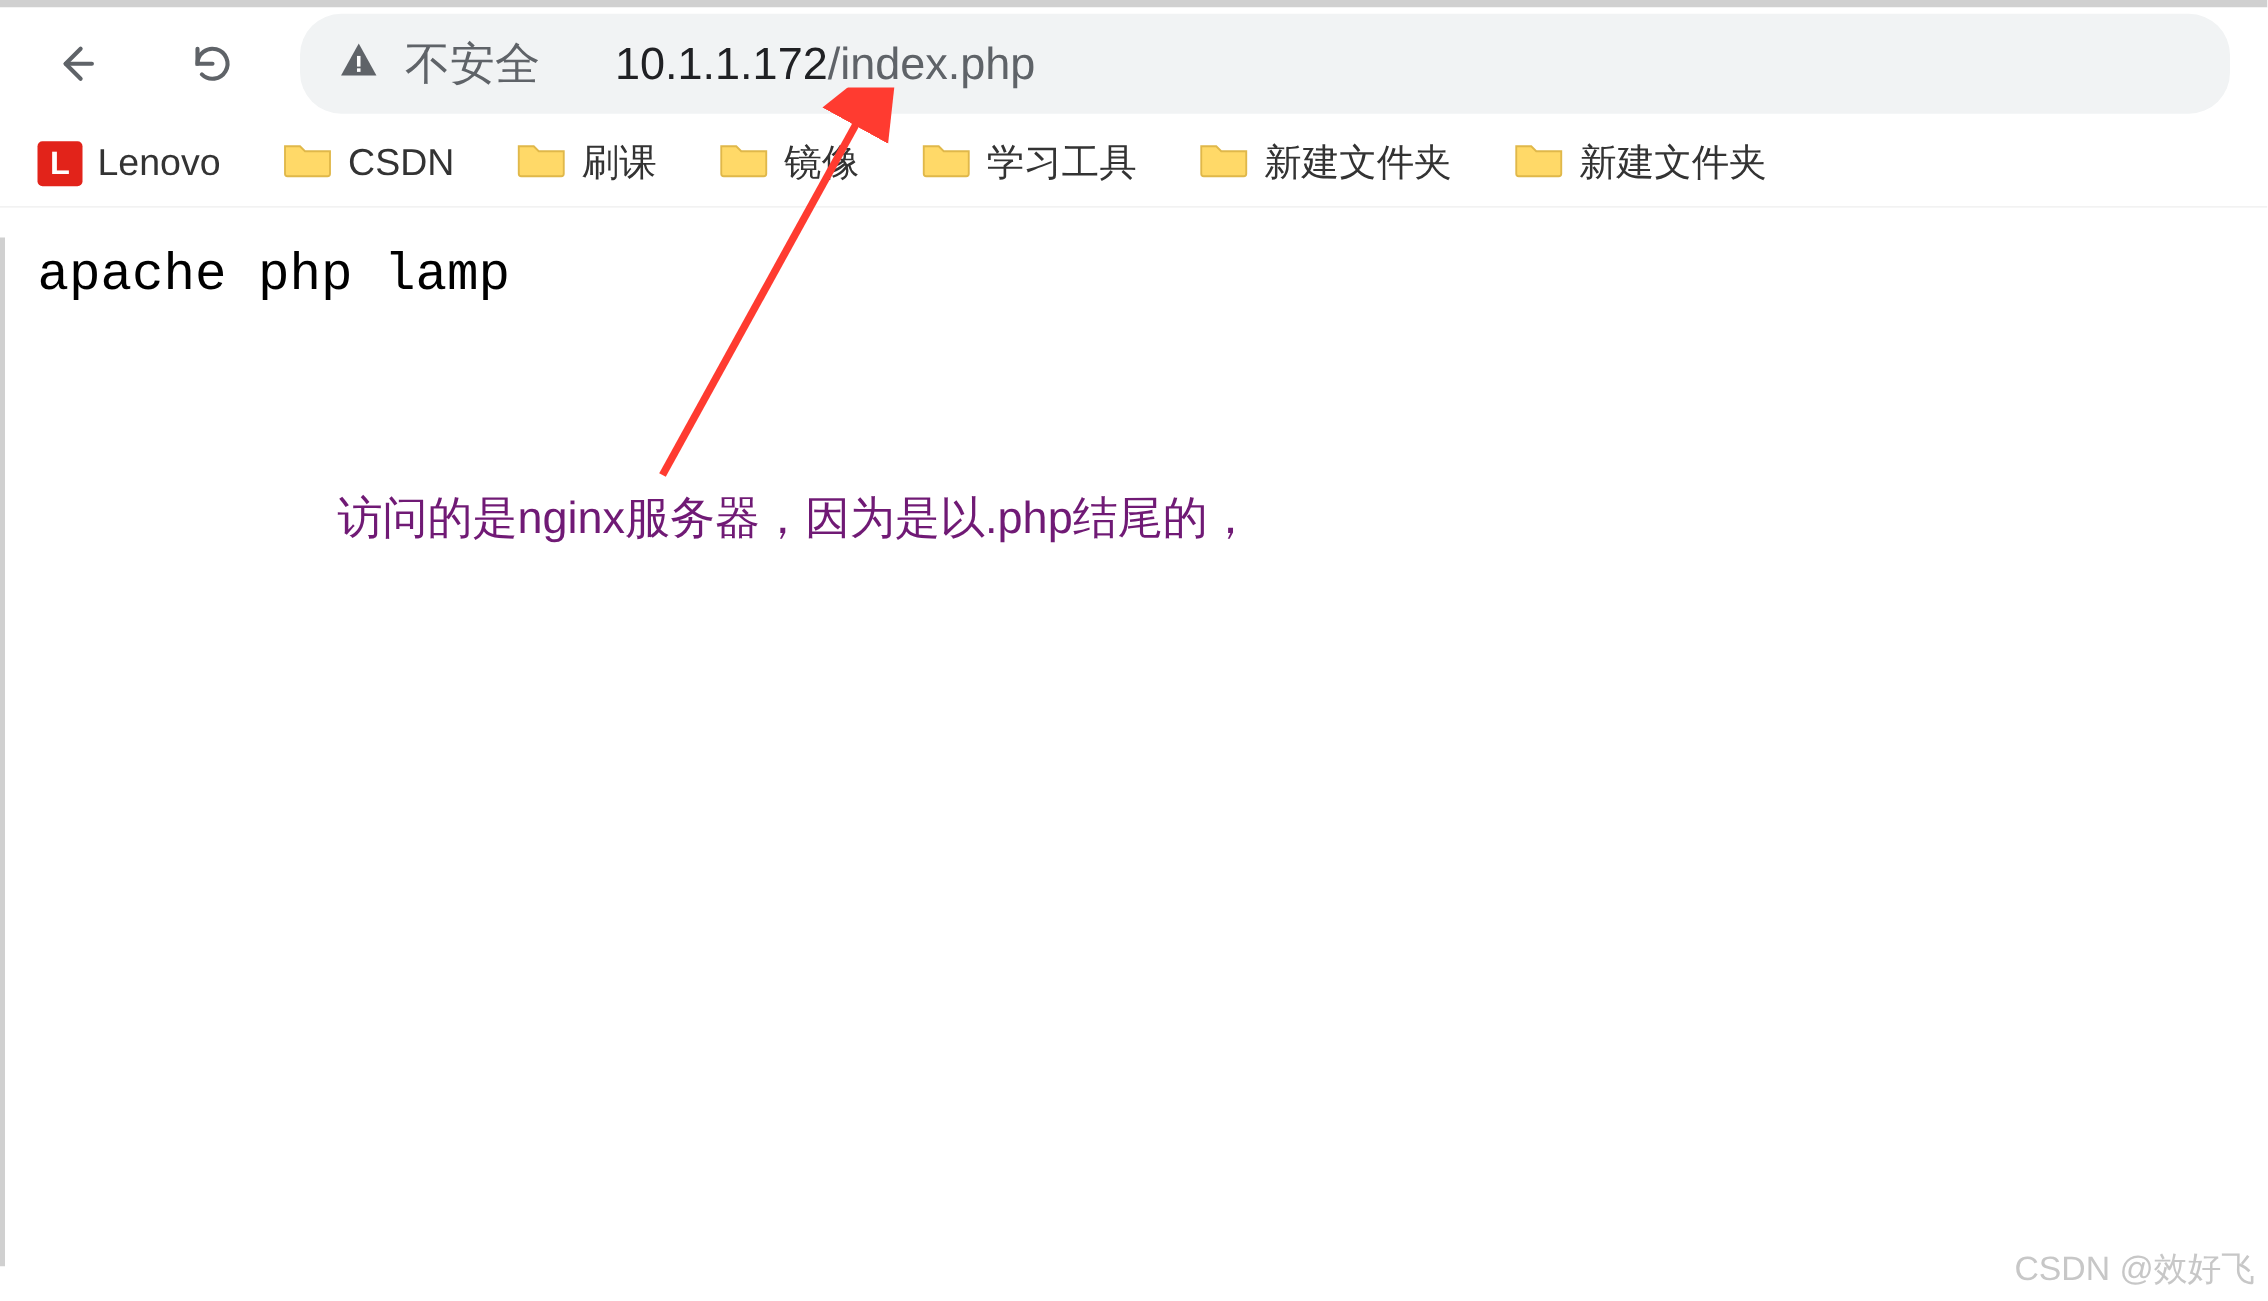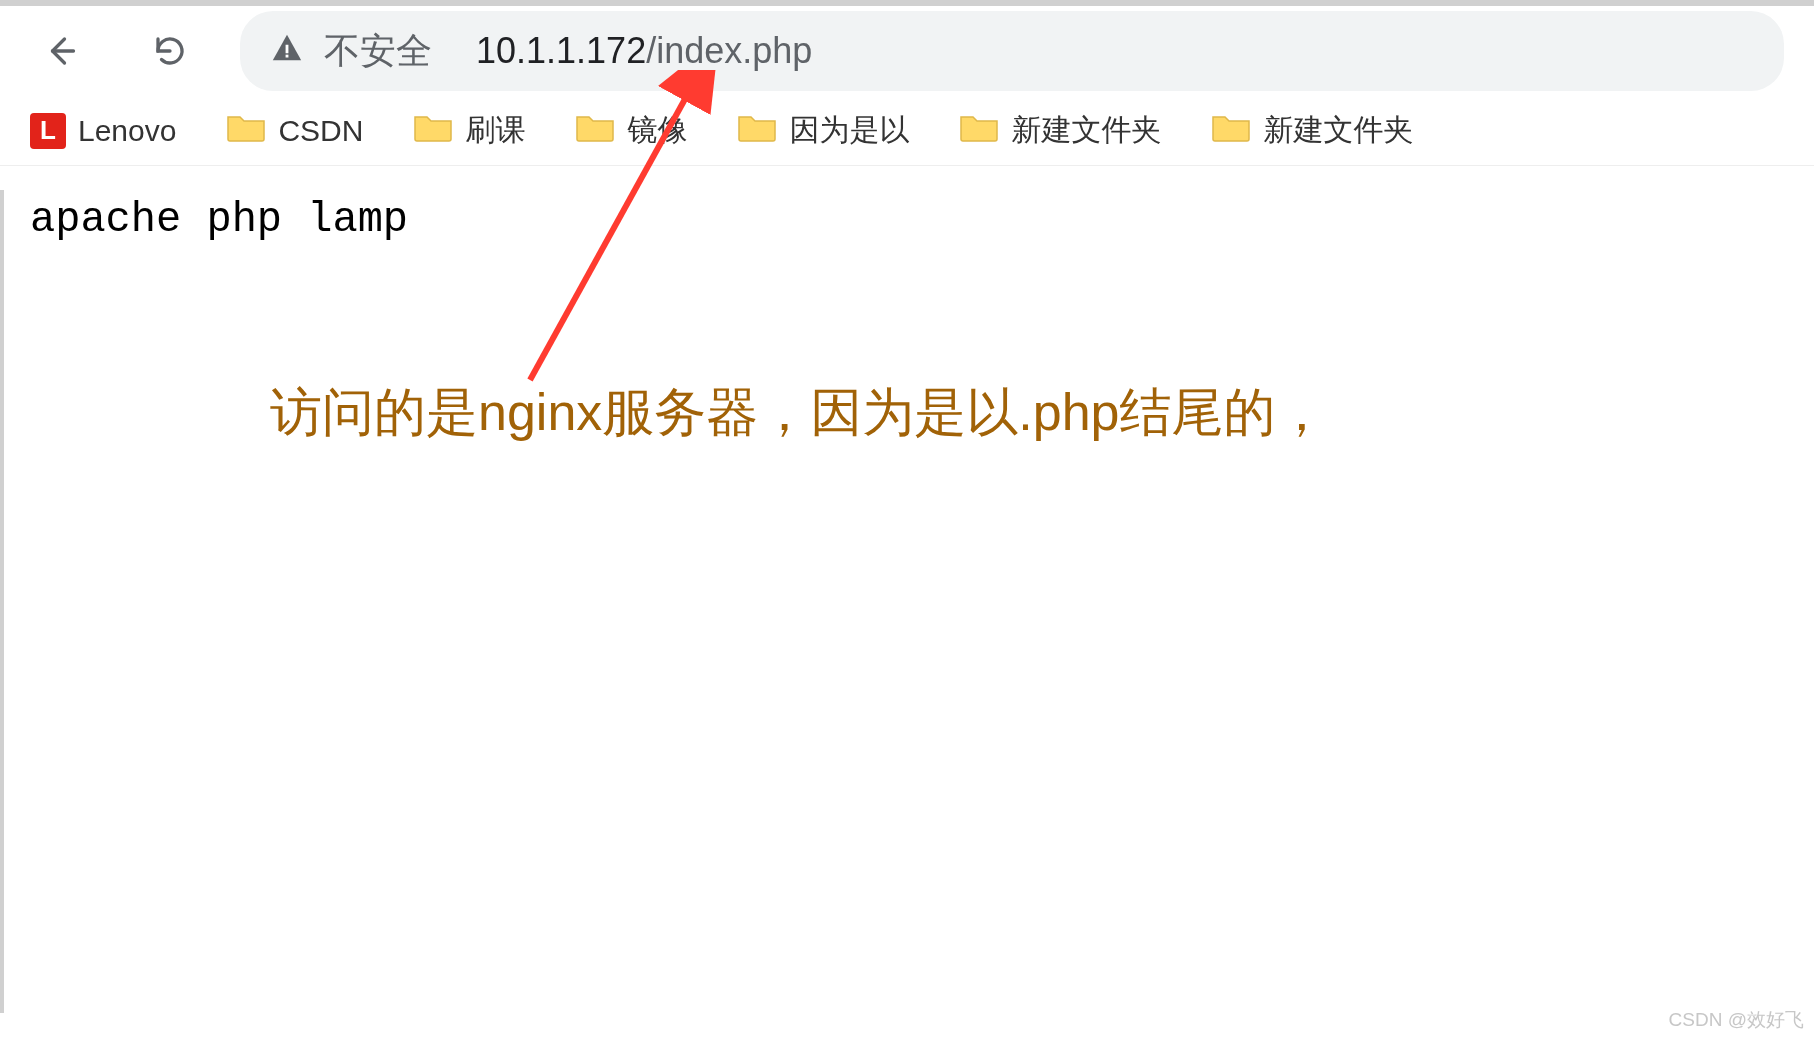--- a/index.html
+++ b/index.html
@@ -45,21 +45,21 @@
     gap: 20px;
   }
   .warn-icon svg { width: 34px; height: 34px; fill: #5f6368; }
   .not-secure {
     font-size: 36px;
     color: #5f6368;
   }
   .url-text {
     font-size: 36px;
     color: #202124;
-    margin-left: 24px;
+    margin-left: 40px;
   }
   .url-text .path { color: #5f6368; }
   .bookmarks-row {
     display: flex;
     align-items: center;
     height: 70px;
     padding: 0 30px;
     gap: 50px;
     background: #fff;
     border-bottom: 1px solid #eee;
@@ -90,35 +90,35 @@
     padding: 30px 30px;
     position: relative;
   }
   .page-text {
     font-size: 42px;
     color: #000;
     font-family: Liberation Mono, monospace;
   }
   .annotation {
     position: absolute;
-    top: 371px;
+    top: 385px;
     left: 270px;
-    color: #a16207;
-    font-size: 52px;
+    color: #701a75;
+    font-size: 36px;
     line-height: 1.6;
   }
   .arrow-annotation {
     position: absolute;
     pointer-events: none;
   }
   .watermark {
     position: absolute;
     bottom: 8px;
     right: 10px;
-    font-size: 19px;
+    font-size: 27px;
     color: #c7c7c7;
     font-family: Arial, sans-serif;
   }
   .left-border {
     position: absolute;
     left: 0;
     top: 190px;
     bottom: 28px;
     width: 4px;
     background: #d0d0d0;
@@ -185,21 +185,21 @@
         </svg>
     </span>
     <span>镜像</span>
   </div>
   <div class="bookmark">
     <span class="folder-icon">
       <svg viewBox="0 0 40 32">
           <path d="M2 6 h12 l4 4 h20 v18 a2 2 0 0 1 -2 2 H4 a2 2 0 0 1 -2 -2 Z" fill="#ffd968" stroke="#e0b84a" stroke-width="1.5"></path>
         </svg>
     </span>
-    <span>因为是以</span>
+    <span>学习工具</span>
   </div>
   <div class="bookmark">
     <span class="folder-icon">
       <svg viewBox="0 0 40 32">
           <path d="M2 6 h12 l4 4 h20 v18 a2 2 0 0 1 -2 2 H4 a2 2 0 0 1 -2 -2 Z" fill="#ffd968" stroke="#e0b84a" stroke-width="1.5"></path>
         </svg>
     </span>
     <span>新建文件夹</span>
   </div>
   <div class="bookmark">

